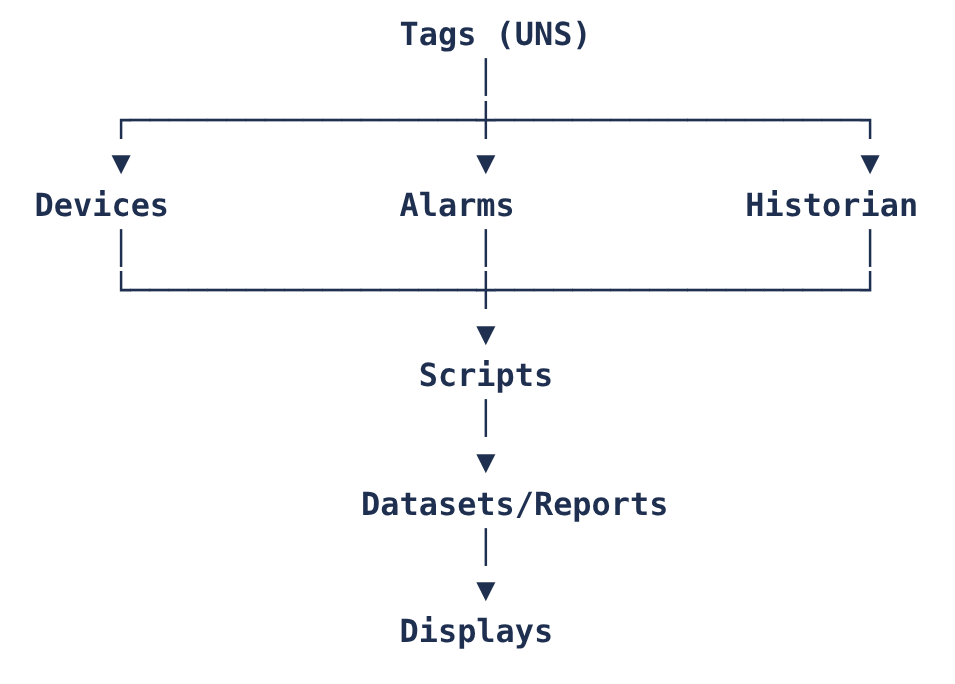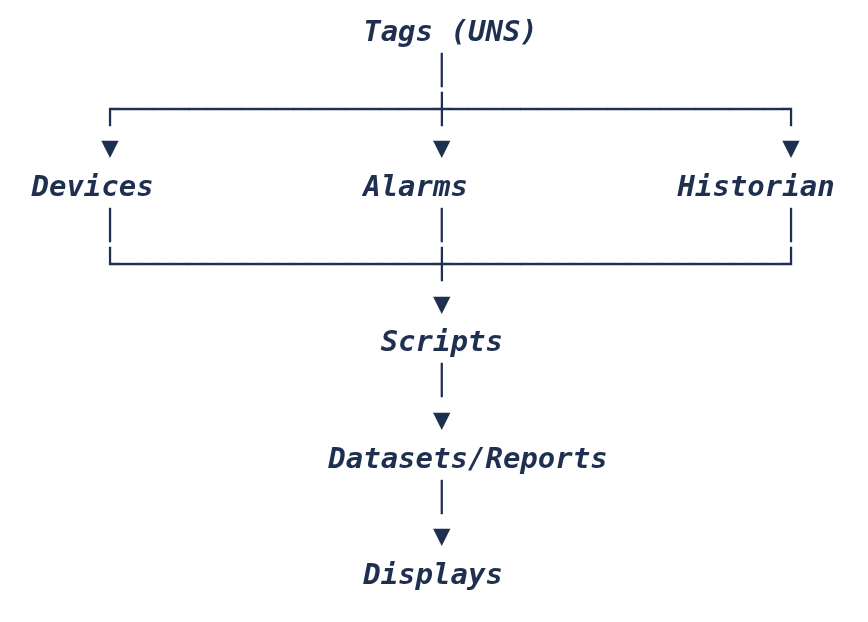--- a/index.html
+++ b/index.html
@@ -22,21 +22,20 @@
     font-family: "DejaVu Sans Mono", "Liberation Mono", monospace;
     font-size: 29px;
     font-weight: 600;
     line-height: 38.8px;
     letter-spacing: 0;
     white-space: pre;
   }
   .diagram .line {
     white-space: pre;
     height: 38.8px;
-    font-style: italic;
   }
   .diagram span {
     white-space: pre;
   }
 </style>
 </head>
 <body style="background: rgb(255, 255, 255);">
 
 <div class="canvas">
   <div class="diagram" id="diagram" style="color: rgb(30, 47, 80);"><div class="line">                    <span>Tags (UNS)</span></div><div class="line">                        <span>│</span></div><div class="line">     <span>┌──────────────────┼───────────────────┐</span></div><div class="line">     <span>▼</span>                  <span>▼</span>                   <span>▼</span></div><div class="line"> <span>Devices</span>            <span>Alarms</span>            <span>Historian</span></div><div class="line">     <span>│</span>                  <span>│</span>                   <span>│</span></div><div class="line">     <span>└──────────────────┼───────────────────┘</span></div><div class="line">                        <span>▼</span></div><div class="line">                     <span>Scripts</span></div><div class="line">                        <span>│</span></div><div class="line">                        <span>▼</span></div><div class="line">                  <span>Datasets/Reports</span></div><div class="line">                        <span>│</span></div><div class="line">                        <span>▼</span></div><div class="line">                    <span>Displays</span></div></div>

